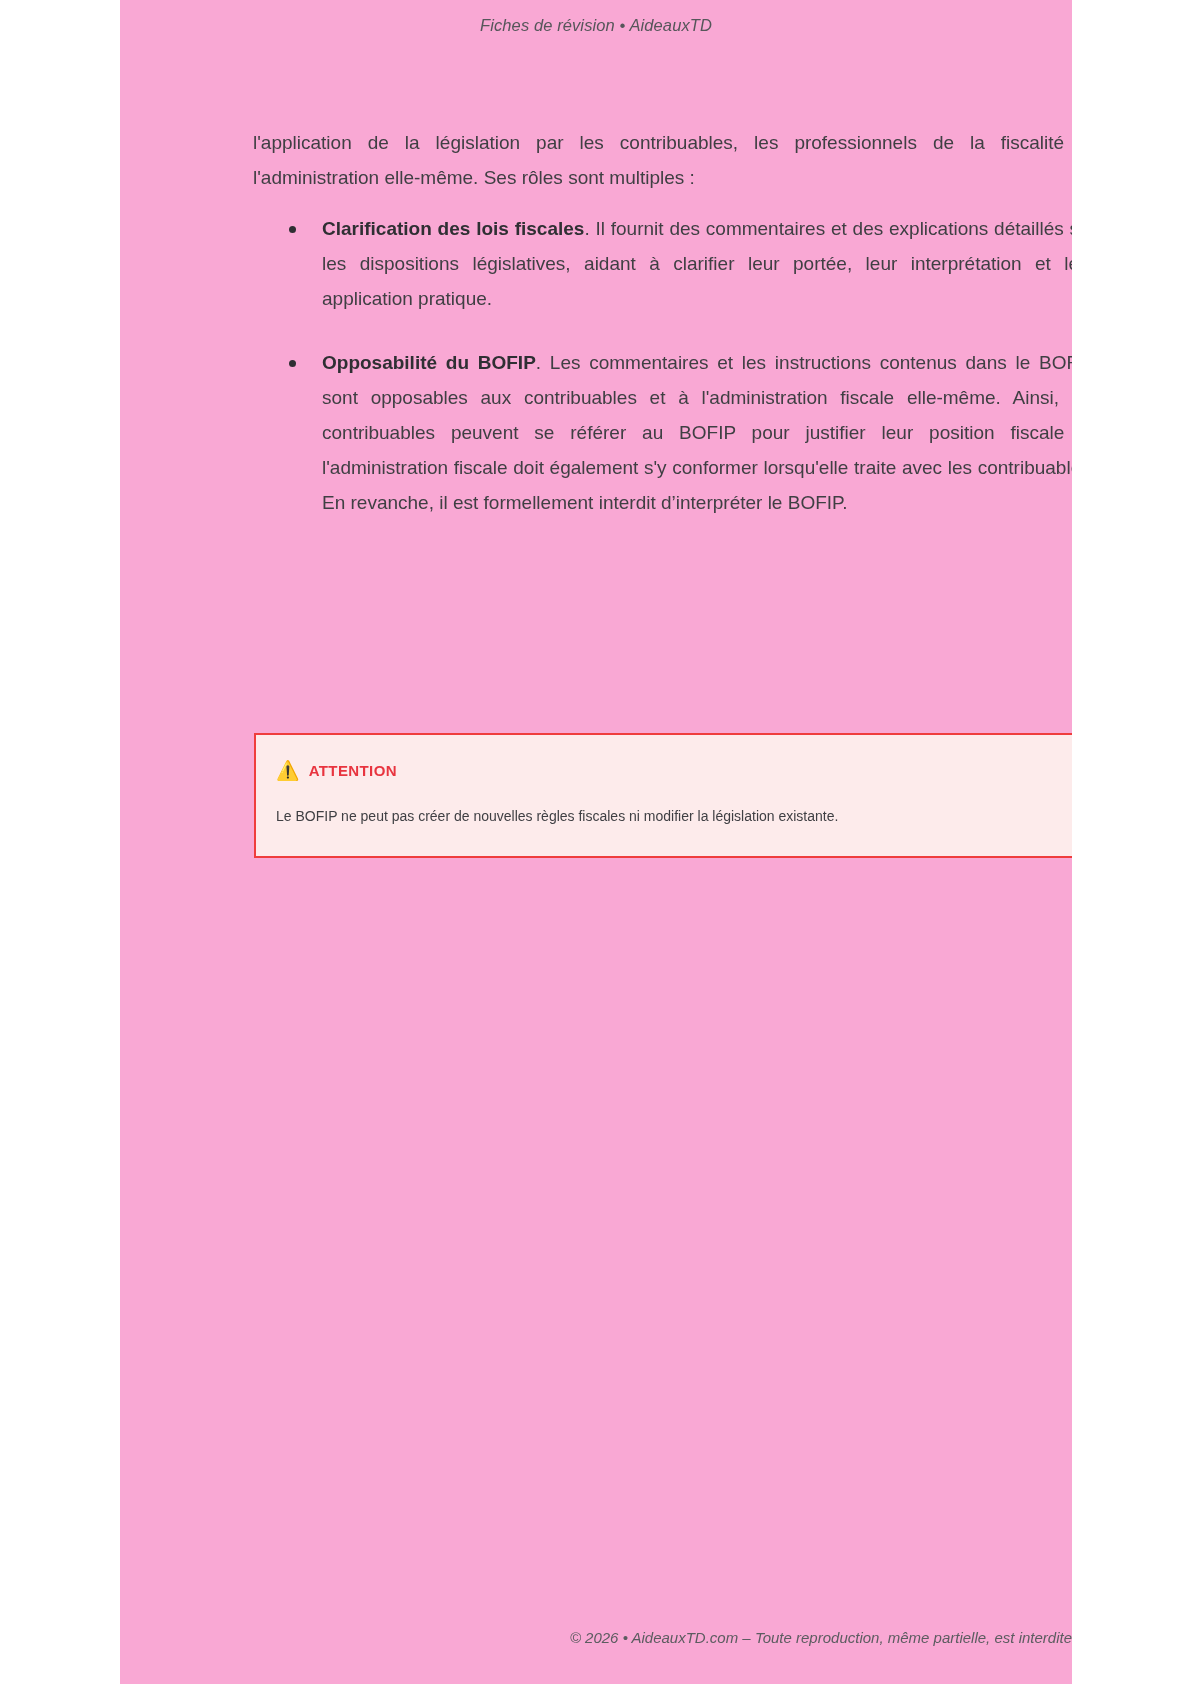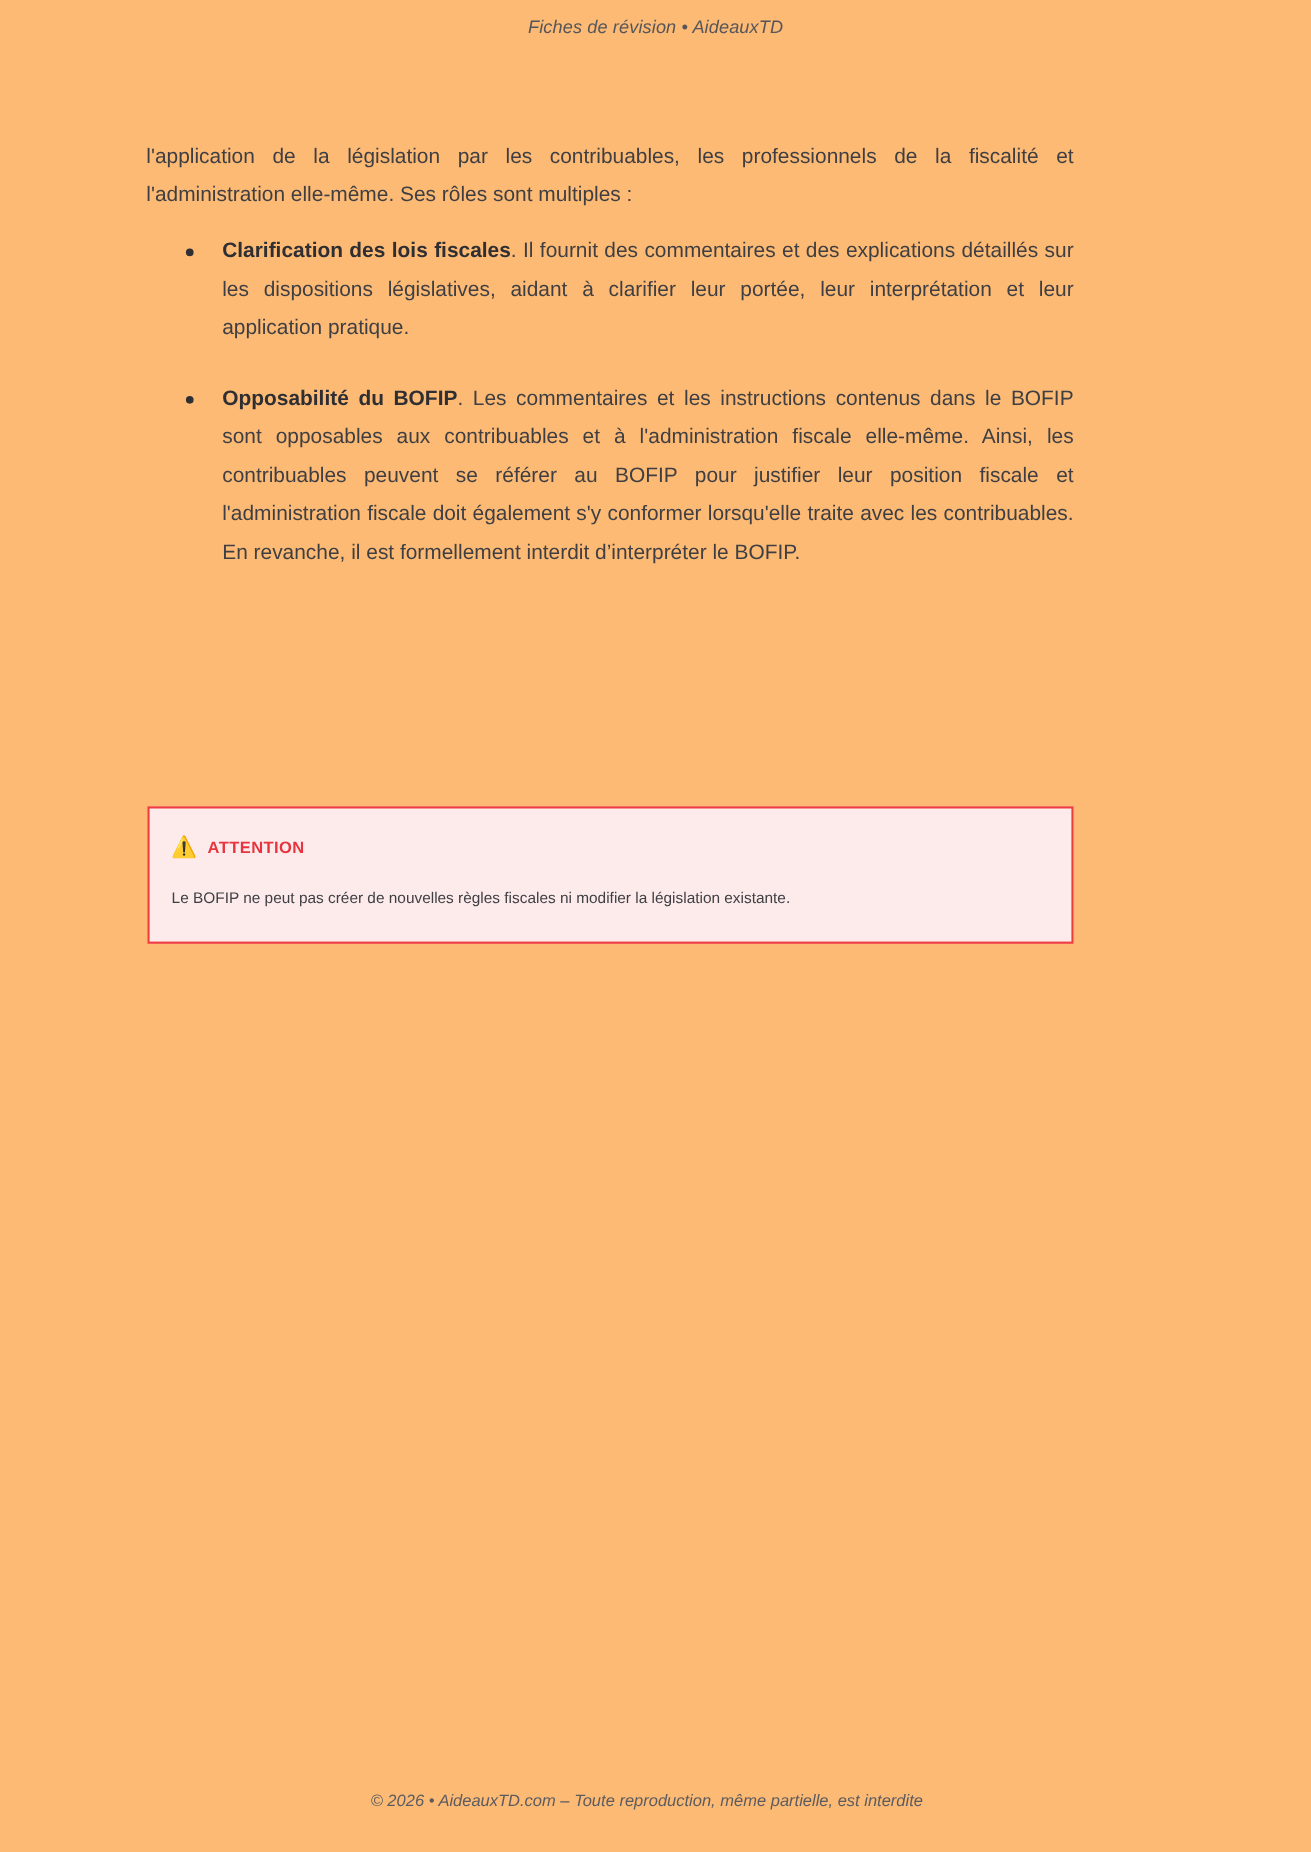--- a/index.html
+++ b/index.html
@@ -8,24 +8,24 @@
     padding: 0;
     background: #ffffff;
   }
   body {
     font-family: "Liberation Sans", sans-serif;
     color: #3c3c3c;
     -webkit-font-smoothing: antialiased;
   }
   .page {
     position: relative;
-    width: 1192px;
+    width: 952px;
     height: 1684px;
     margin: 0 auto;
-    background: #fdba74;
+    background: #f9a8d4;
     box-sizing: border-box;
     overflow: hidden;
   }
 
   
   .page-header {
     position: absolute;
     top: 16px;
     left: 0;
     right: 0;
@@ -121,22 +121,22 @@
     text-align: justify;
     text-justify: inter-word;
     color: #3f3f43;
   }
 
   
   .page-footer {
     position: absolute;
     bottom: 38px;
     left: 0;
-    right: 16px;
-    text-align: center;
+    right: 0;
+    text-align: right;
     font-style: italic;
     font-size: 15px;
     color: #5c5c60;
   }
 </style>
 </head>
 <body>
 
 <div class="page">
 

